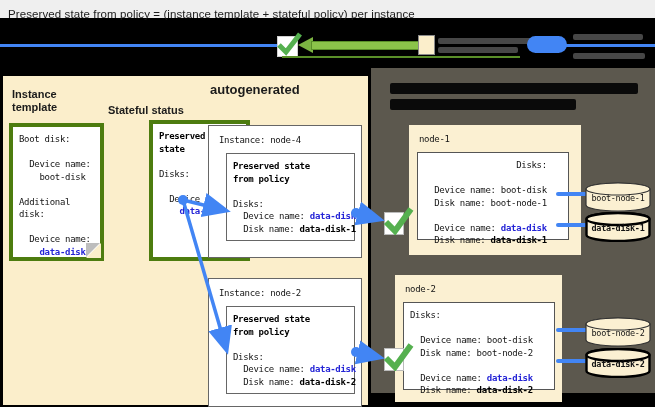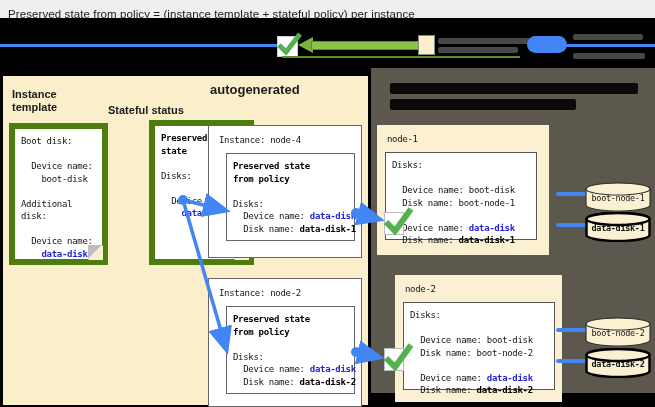--- a/index.html
+++ b/index.html
@@ -27,21 +27,21 @@
   .left-panel{left:3px;top:76px;width:365px;height:329px;background:#fbeecb;}
   .right-panel{left:371px;top:68px;width:284px;height:325px;background:#5c584e;}
   
   .lbl{font-weight:bold;font-size:11px;color:#1b1b1b;line-height:13px;}
   .sub{font-weight:normal;font-size:10.5px;color:#1b1b1b;line-height:13px;}
   .mono{font-family:"DejaVu Sans Mono",monospace;font-size:9px;line-height:12.5px;
         color:#141414;white-space:pre;letter-spacing:-0.3px;}
   .mono b,.b{font-weight:bold;color:#000;}
   .blue-val{font-weight:bold;color:#2424d6;}
   
-  .doc{background:#fff;border:6px solid #4d7c0f;}
+  .doc{background:#fff;border:4px solid #4d7c0f;}
   .doc .fold-cover{position:absolute;right:-1px;bottom:-1px;width:0;height:0;
       border-bottom:15px solid #fbeecb;border-left:15px solid transparent;}
   .doc .fold-flap{position:absolute;right:0;bottom:0;width:0;height:0;
       border-top:14px solid #bdbdbd;border-right:14px solid transparent;}
   .doc-body{position:absolute;left:6px;top:6px;}
   
   .inst-box{background:#fff;border:1px solid #666;}
   .inner-box{position:absolute;background:#fff;border:1px solid #666;}
   .node-box{background:#fbf0d2;}
   .disks-box{position:absolute;background:#fff;border:1px solid #555;}
@@ -137,21 +137,21 @@
 Disks:
   Device name: </span><span class="blue-val">data-disk</span><span>
   Disk name: </span><span class="b">data-disk-2</span></div>
   </div>
 </div>
 
 <div class="abs right-panel"></div>
 <div class="abs redacted dk" style="left:390px;top:83px;width:248px;height:11px;"></div>
 <div class="abs redacted dk" style="left:390px;top:99px;width:186px;height:11px;"></div>
 
-<div class="abs node-box" style="left:377px;top:125px;width:172px;height:130px;">
+<div class="abs node-box" style="left:409px;top:125px;width:172px;height:130px;text-align:right;">
   <div class="abs mono" style="left:10px;top:8px;">node-1</div>
   <div class="disks-box" style="left:8px;top:27px;width:150px;height:86px;">
     <div class="doc-body mono"><span>Disks:
 
   Device name: boot-disk
   Disk name: boot-node-1
 
   Device name: </span><span class="blue-val">data-disk</span><span>
   Disk name: </span><span class="b">data-disk-1</span></div>
   </div>

